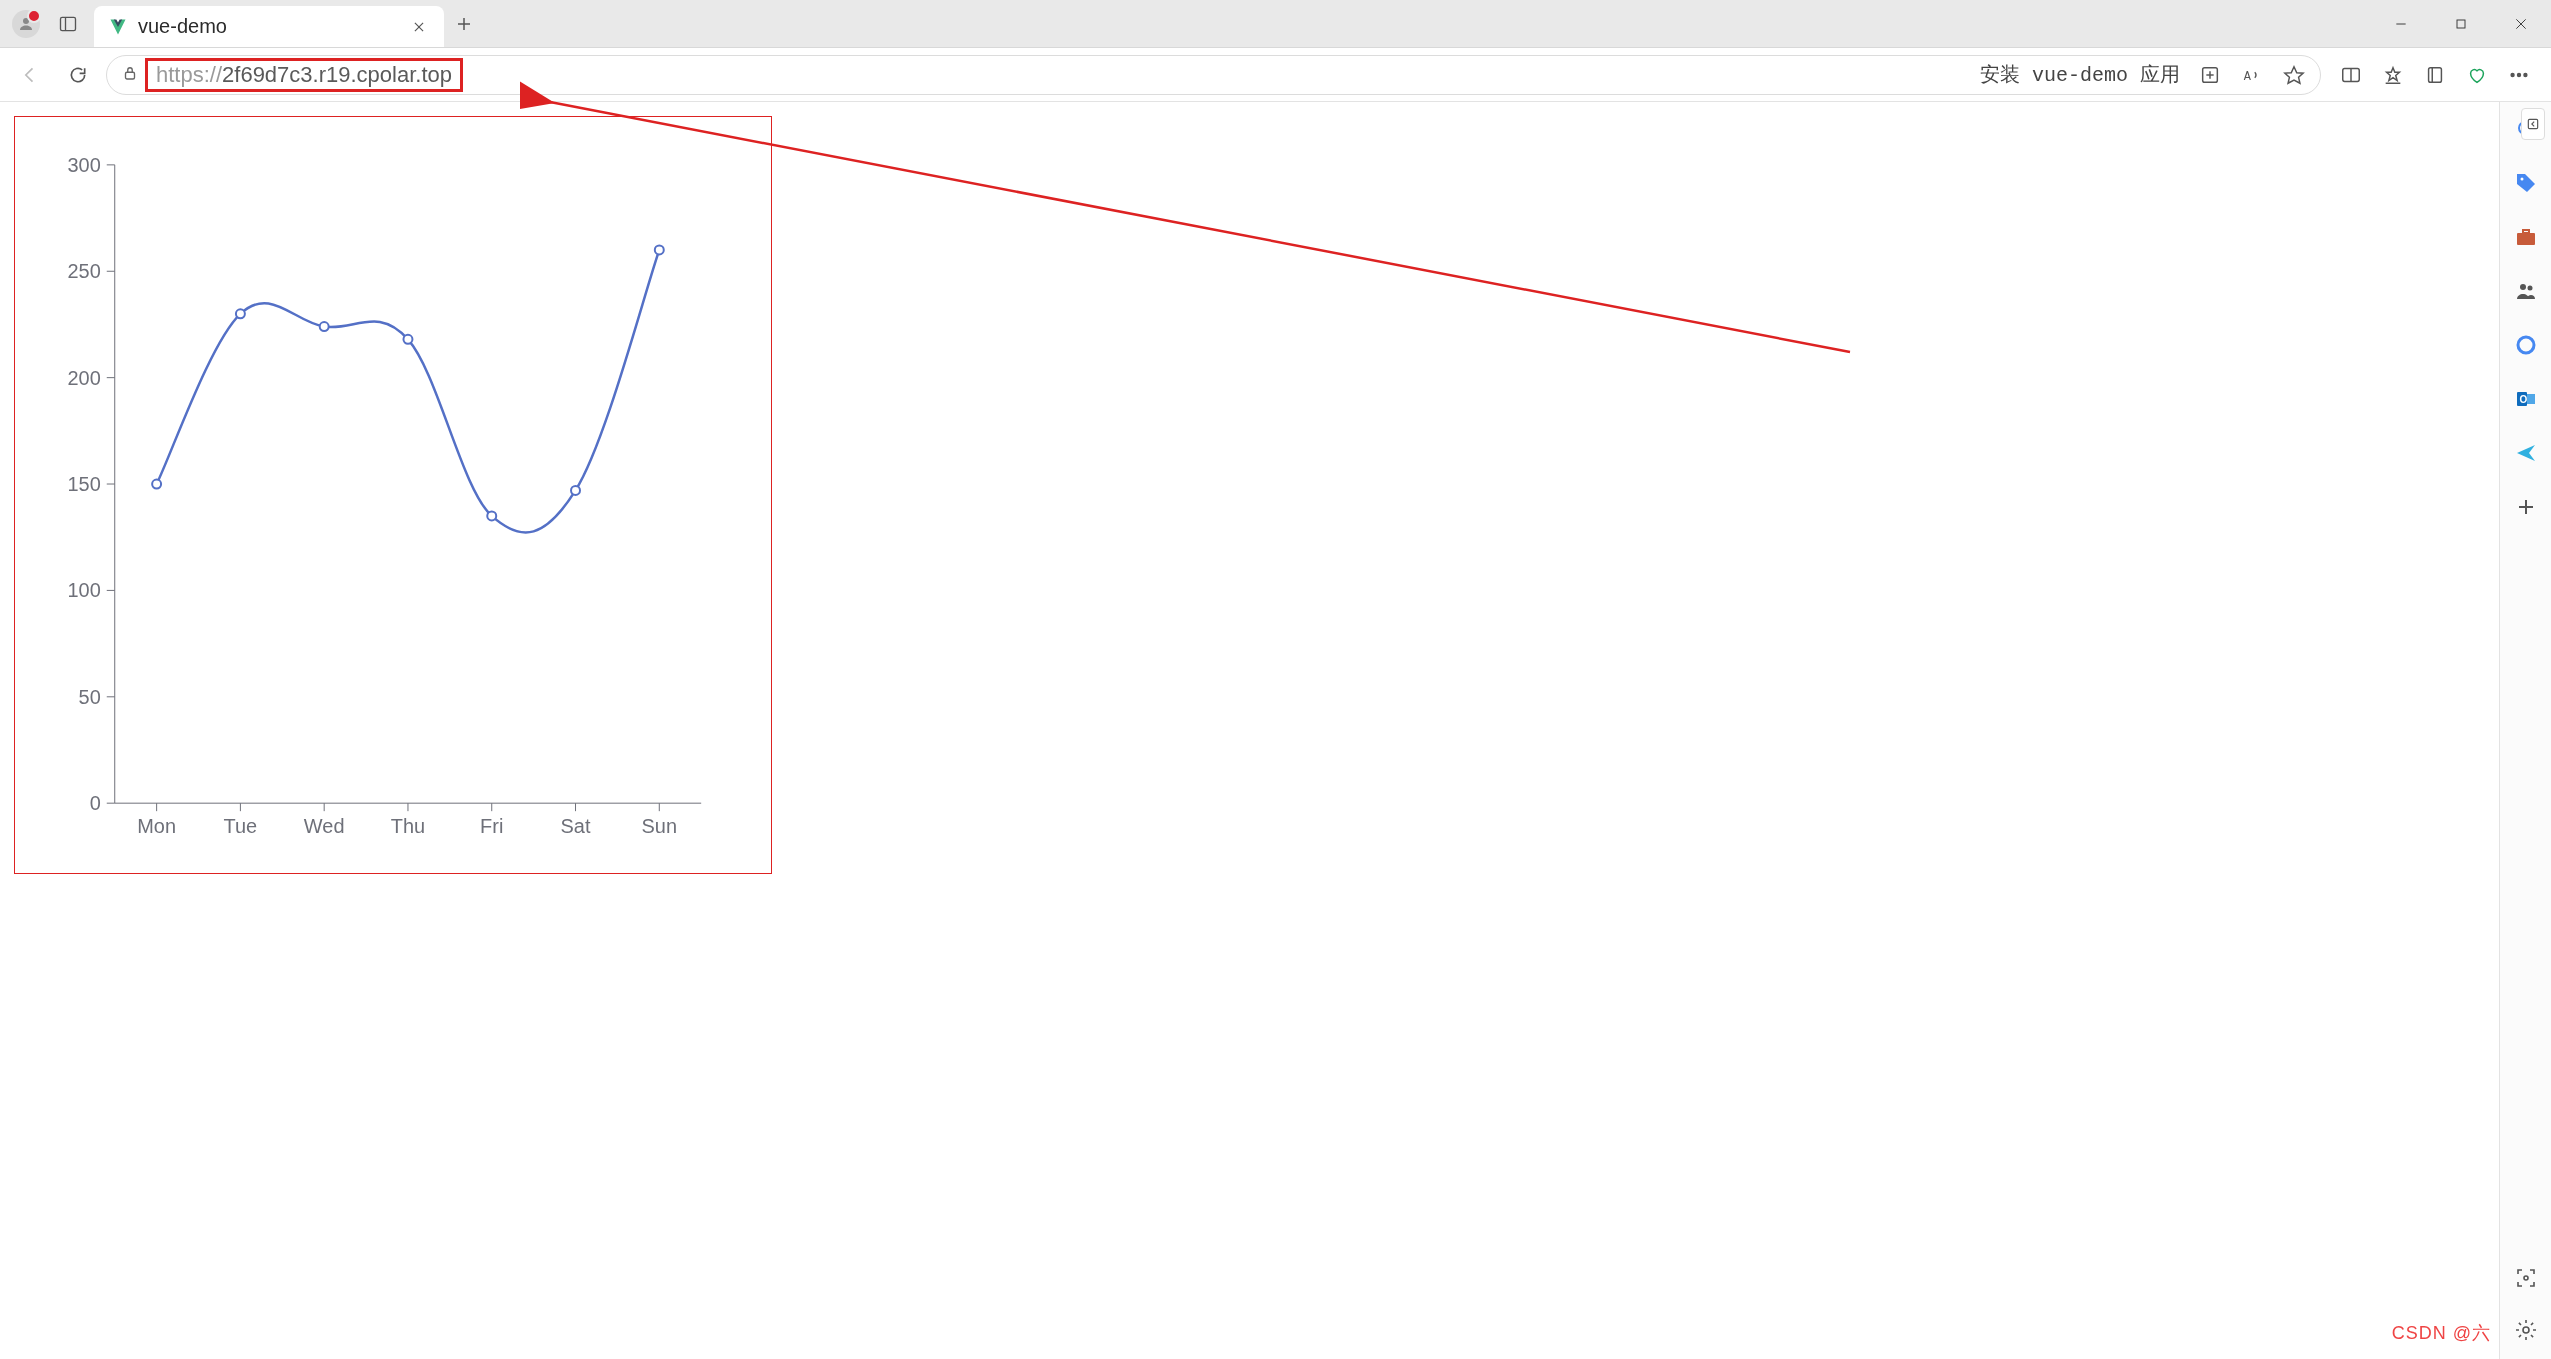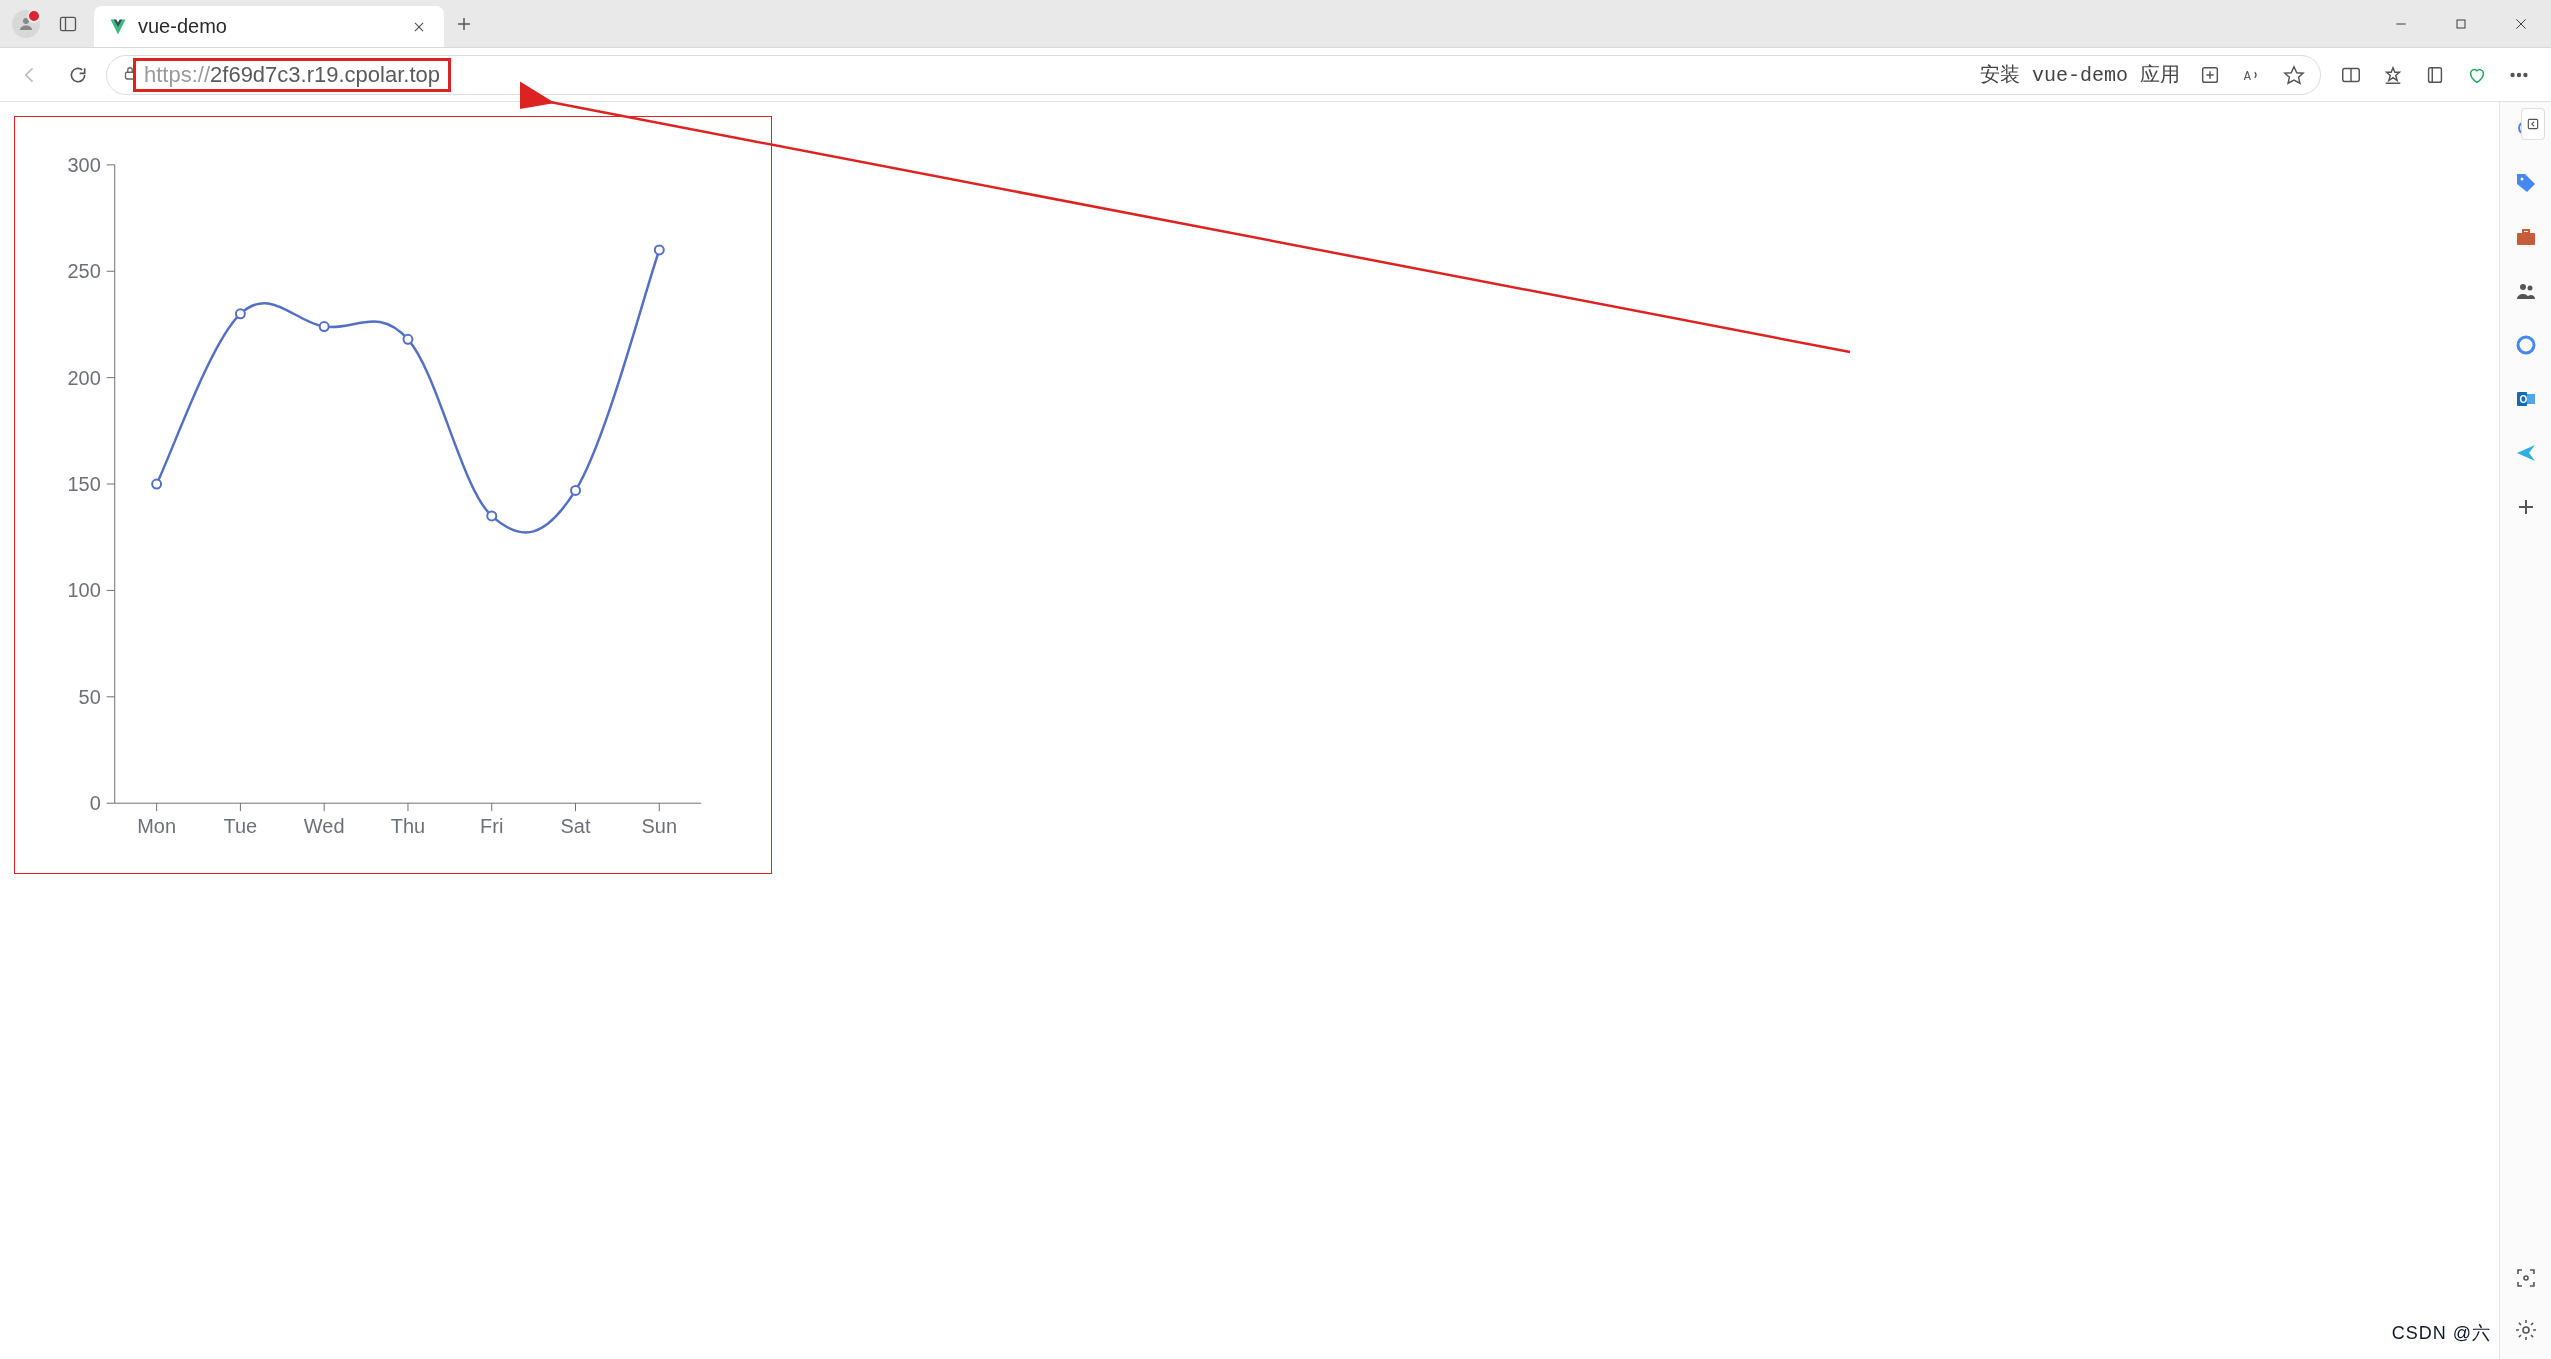--- a/index.html
+++ b/index.html
@@ -95,20 +95,21 @@
     }
     .nav-btn.disabled svg{stroke:#bdbdbd}
     .nav-btn svg{width:20px;height:20px;stroke:#555;stroke-width:2;fill:none}
     .addrbar{
       flex:1;
       height:40px;
       border:1px solid #dcdcdc;
       border-radius:20px;
       display:flex;align-items:center;
       padding:0 14px;
+      gap:12px;
       font-size:22px;
       position:relative;
     }
     .lock-icon svg{width:18px;height:18px;fill:none;stroke:#666;stroke-width:1.8}
     .url-box{
       display:inline-flex;align-items:center;
       height:34px;
       padding:0 4px;
     }
     .url-box.highlight{
@@ -182,21 +183,21 @@
       position:absolute;right:6px;top:108px;
       width:24px;height:32px;display:flex;align-items:center;justify-content:center;
       background:#fff;border:1px solid #ddd;border-radius:4px;
     }
     .edge-tab svg{width:14px;height:14px;stroke:#555;stroke-width:2;fill:none}
 
     
     .watermark{
       position:absolute;
       right:60px;bottom:14px;
-      font-size:18px;color:#0f172a;
+      font-size:18px;color:#ef4444;
       letter-spacing:1px;
     }
   </style>
 </head>
 <body>
 
 <div class="titlebar">
   <div class="titlebar-left">
     <div class="profile-icon">
       <svg viewBox="0 0 24 24">

